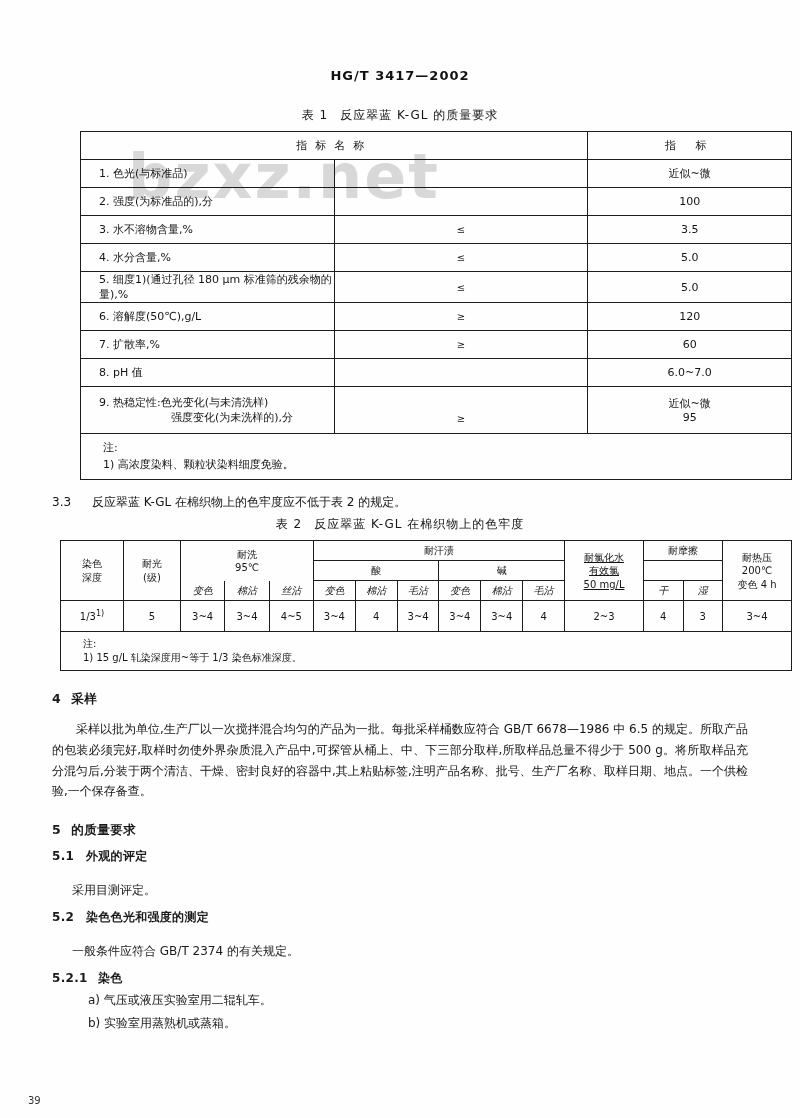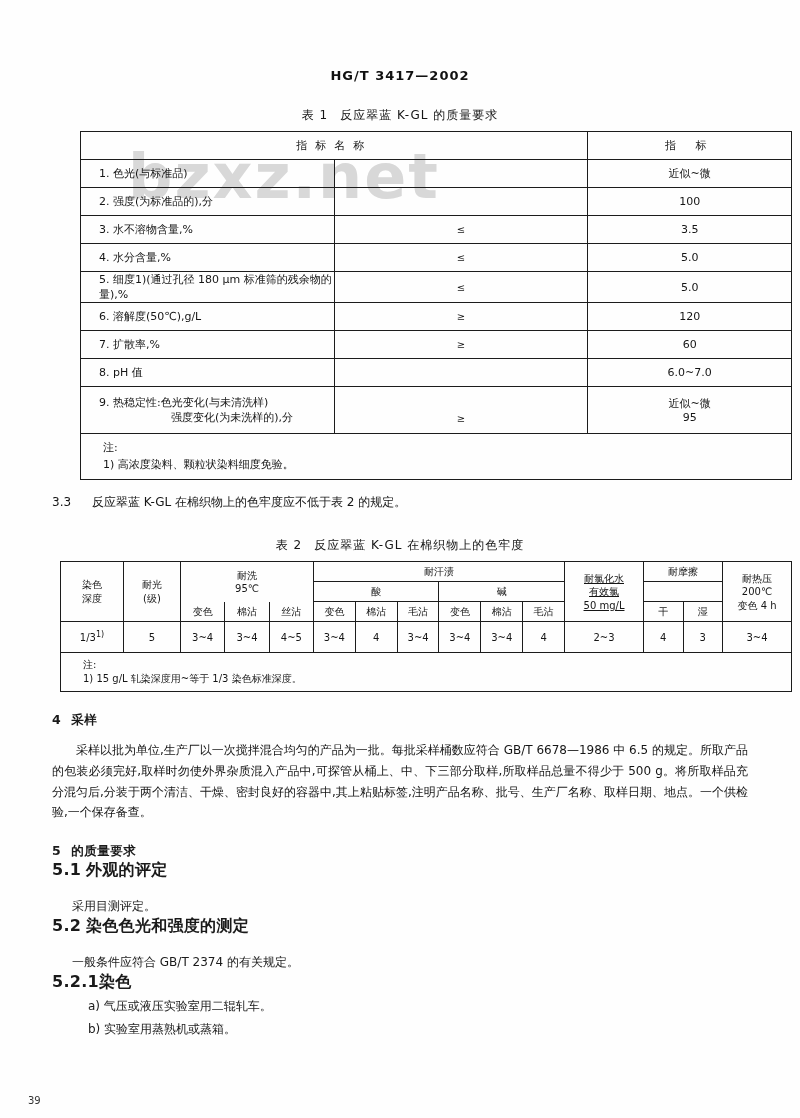--- a/index.html
+++ b/index.html
@@ -83,21 +83,21 @@
   .t1-two { height: 46px !important; vertical-align: middle; }
   .t1-line2 { display: block; padding-left: 72px; }
   .t1-note-cell { padding: 5px 0 6px 22px !important; text-align: left; line-height: 1.55; }
   .sup { font-size: 8px; vertical-align: super; }
 
   
   #table2-wrap { margin: 0 auto; width: 680px; }
   table#table2 { width: 680px; table-layout: fixed; font-size: 10px; }
   table#table2 td { text-align: center; vertical-align: middle; line-height: 1.35; }
   .t2-grouphead { height: 20px; }
-  .t2-subhead { height: 20px; }
+  .t2-subhead { height: 20px; font-style: italic; }
   .t2-data td { height: 26px; }
   .t2-note-cell { padding: 5px 0 6px 22px !important; text-align: left !important; line-height: 1.6; font-size: 10px; }
   .nb { border-bottom: none !important; }
   .nt { border-top: none !important; }
 
   
   .sec-line {
     font-size: 12px;
     margin: 13px 0 0 0;
     padding-left: 52px;
@@ -116,22 +116,23 @@
     font-size: 12px;
     padding: 0 52px 0 52px;
     margin-top: 11px;
     line-height: 1.72;
     text-align: justify;
     text-justify: inter-ideograph;
     color: #151515;
   }
   .para-indent { text-indent: 24px; }
   .sub-heading {
-    font-size: 16px;
+    font-size: 12px;
     padding-left: 52px;
+    margin-top: 9px;
     letter-spacing: 0.3px;
   }
   .sub-heading .num { display: inline-block; min-width: 34px; }
   .sub-heading.b { font-weight: bold; }
   .sub-body {
     font-size: 12px;
     padding-left: 72px;
     margin-top: 16px;
     line-height: 1.6;
   }
@@ -233,21 +234,21 @@
         </td>
       </tr>
     </tbody>
         </table>
     </div>
 
     <div class="sec-line" style="padding-left:52px;">
       <span style="display:inline-block;min-width:40px;">3.3</span><span>反应翠蓝 K-GL 在棉织物上的色牢度应不低于表 2 的规定。</span>
     </div>
 
-    <div class="table-caption" style="margin-top:25px;">
+    <div class="table-caption" style="margin-top:4px;">
       <span class="cap-num">表 2</span><span>反应翠蓝 K-GL 在棉织物上的色牢度</span>
     </div>
 
     <div id="table2-wrap">
     <table class="doc-table" id="table2">
 
       <tbody>
             <tr class="t2-grouphead">
         <td rowspan="3" style="width:62px;">
           <div>染色</div>

